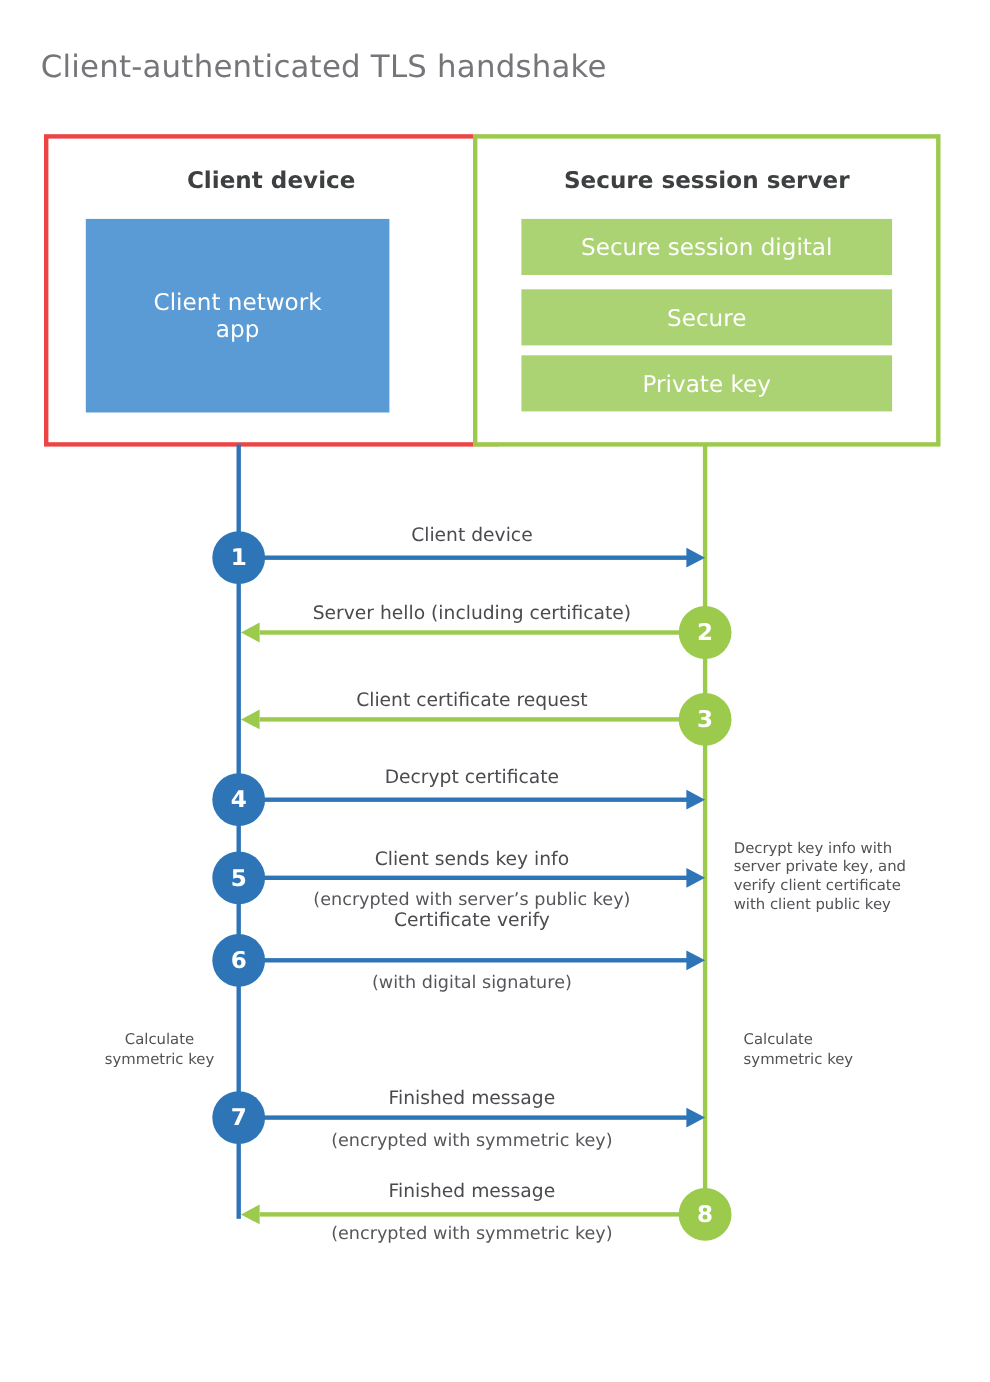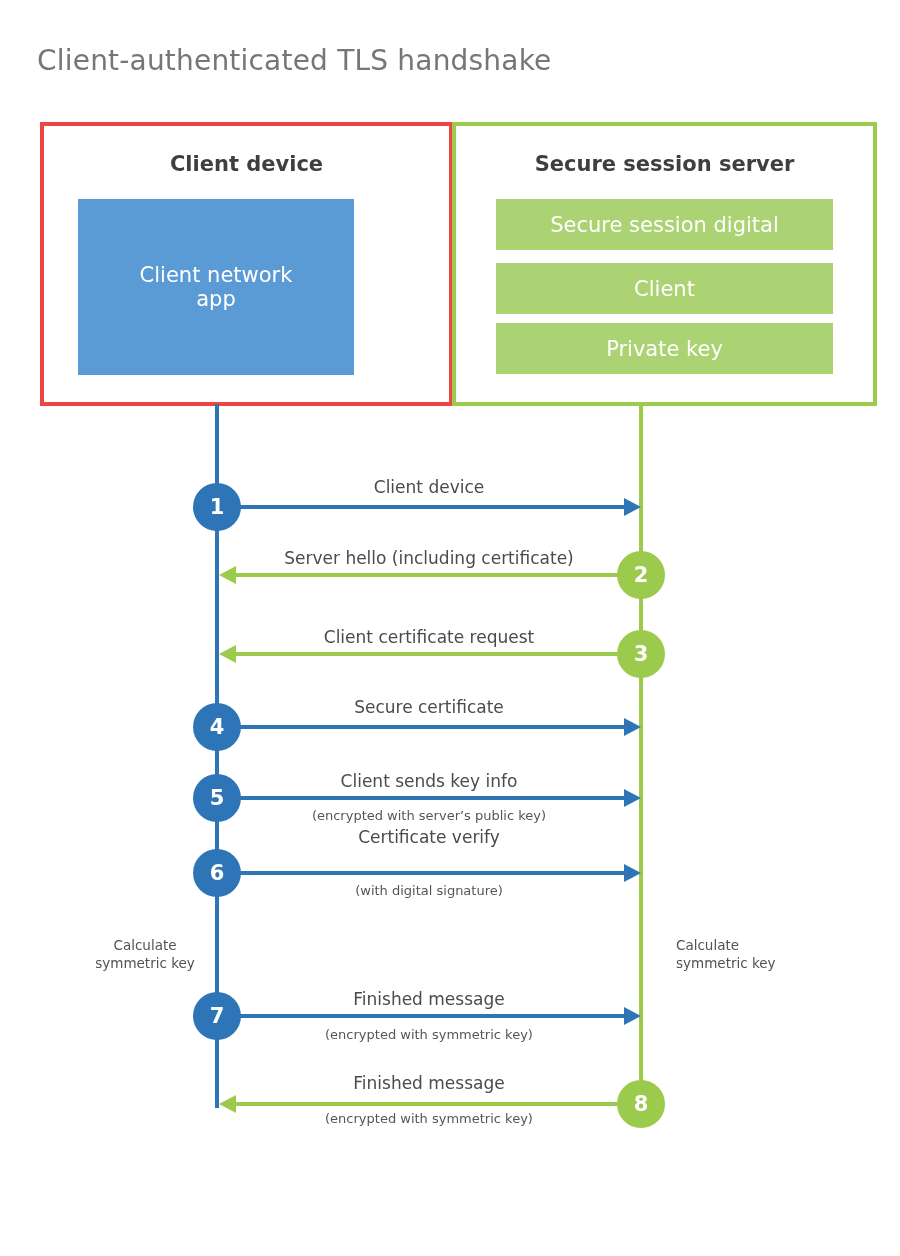--- a/index.html
+++ b/index.html
@@ -7,21 +7,21 @@
   .canvas { position:relative; width:900px; height:1256px; background:#fff; overflow:hidden; }
 
   .page-title {
     position:absolute; left:37px; top:28px;
     font-size:28px; font-weight:400; color:#75767a; letter-spacing:0.2px;margin-top:16px;
   }
 
   
   .entity-box { position:absolute; box-sizing:border-box; background:#fff; }
   .client-box { left:40px; top:122px; width:413px; height:284px; border:4px solid #ef4444; }
-  .server-box { left:452px; top:122px; width:425px; height:284px; border:4px solid #9bca4c; }
+  .server-box { left:430px; top:122px; width:425px; height:284px; border:4px solid #9bca4c; }
   .entity-title {
     position:absolute; left:0; top:26px; width:100%; text-align:center;
     font-size:21px; font-weight:bold; color:#3e3f41;
   }
   .app-box {
     position:absolute; left:34px; top:73px; width:276px; height:176px;
     background:#5b9bd5; color:#fff; font-size:21px;
     display:flex; align-items:center; justify-content:center;
     text-align:center; white-space:pre-line;
   }
@@ -52,21 +52,21 @@
   }
   .num-circle.blue  { background:#2e75b8; left:193px; }
   .num-circle.green { background:#9bca4c; left:617px; }
 
   .arrow-label {
     position:absolute; left:217px; width:424px; text-align:center;
     font-size:17px; color:#4a4b4e;
   }
   .arrow-sub {
     position:absolute; left:217px; width:424px; text-align:center;
-    font-size:13px; color:#55565a;
+    font-size:16px; color:#55565a;
   }
 
   .side-note {
     position:absolute; font-size:13.5px; line-height:17px; color:#515256;
     white-space:pre-line;
   }
   .note-decrypt { left:667px; top:763px; width:175px; text-align:left; }
   .note-calc-left { left:90px; top:937px; width:110px; text-align:center; line-height:17.5px; }
   .note-calc-right { left:676px; top:937px; width:130px; text-align:left; line-height:17.5px; }
 </style>
@@ -79,21 +79,21 @@
 
   <div class="entity-box client-box">
     <div class="entity-title">Client device</div>
     <div class="app-box">Client network
 app</div>
   </div>
 
   <div class="entity-box server-box">
     <div class="entity-title">Secure session server</div>
     <div class="server-bar bar-1">Secure session digital</div>
-    <div class="server-bar bar-2">Client</div>
+    <div class="server-bar bar-2">Secure</div>
     <div class="server-bar bar-3">Private key</div>
   </div>
 
   <div class="vline blue"></div>
   <div class="vline green"></div>
 
   <div class="arrow-label" style="top:477px">Client device</div>
   <div class="hline blue" style="left:217px; top:505px; width:409px;"></div>
   <div class="head right" style="left:624px; top:498px;"></div>
   <div class="num-circle blue" style="top:483px">1</div>
@@ -101,37 +101,41 @@
   <div class="arrow-label" style="top:548px">Server hello (including certificate)</div>
   <div class="head left" style="left:219px; top:566px;"></div>
   <div class="hline green" style="left:236px; top:573px; width:405px;"></div>
   <div class="num-circle green" style="top:551px">2</div>
 
   <div class="arrow-label" style="top:627px">Client certificate request</div>
   <div class="head left" style="left:219px; top:645px;"></div>
   <div class="hline green" style="left:236px; top:652px; width:405px;"></div>
   <div class="num-circle green" style="top:630px">3</div>
 
-  <div class="arrow-label" style="top:697px">Secure certificate</div>
+  <div class="arrow-label" style="top:697px">Decrypt certificate</div>
   <div class="hline blue" style="left:217px; top:725px; width:409px;"></div>
   <div class="head right" style="left:624px; top:718px;"></div>
   <div class="num-circle blue" style="top:703px">4</div>
 
   <div class="arrow-label" style="top:771px">Client sends key info</div>
   <div class="arrow-sub" style="top:808px">(encrypted with server’s public key)</div>
   <div class="hline blue" style="left:217px; top:796px; width:409px;"></div>
   <div class="head right" style="left:624px; top:789px;"></div>
   <div class="num-circle blue" style="top:774px">5</div>
 
   <div class="arrow-label" style="top:827px">Certificate verify</div>
   <div class="arrow-sub" style="top:883px">(with digital signature)</div>
   <div class="hline blue" style="left:217px; top:871px; width:409px;"></div>
   <div class="head right" style="left:624px; top:864px;"></div>
   <div class="num-circle blue" style="top:849px">6</div>
 
+  <div class="side-note note-decrypt">Decrypt key info with
+server private key, and
+verify client certificate
+with client public key</div>
   <div class="side-note note-calc-left">Calculate
 symmetric key</div>
   <div class="side-note note-calc-right">Calculate
 symmetric key</div>
 
   <div class="arrow-label" style="top:989px">Finished message</div>
   <div class="arrow-sub" style="top:1027px">(encrypted with symmetric key)</div>
   <div class="hline blue" style="left:217px; top:1014px; width:409px;"></div>
   <div class="head right" style="left:624px; top:1007px;"></div>
   <div class="num-circle blue" style="top:992px">7</div>

